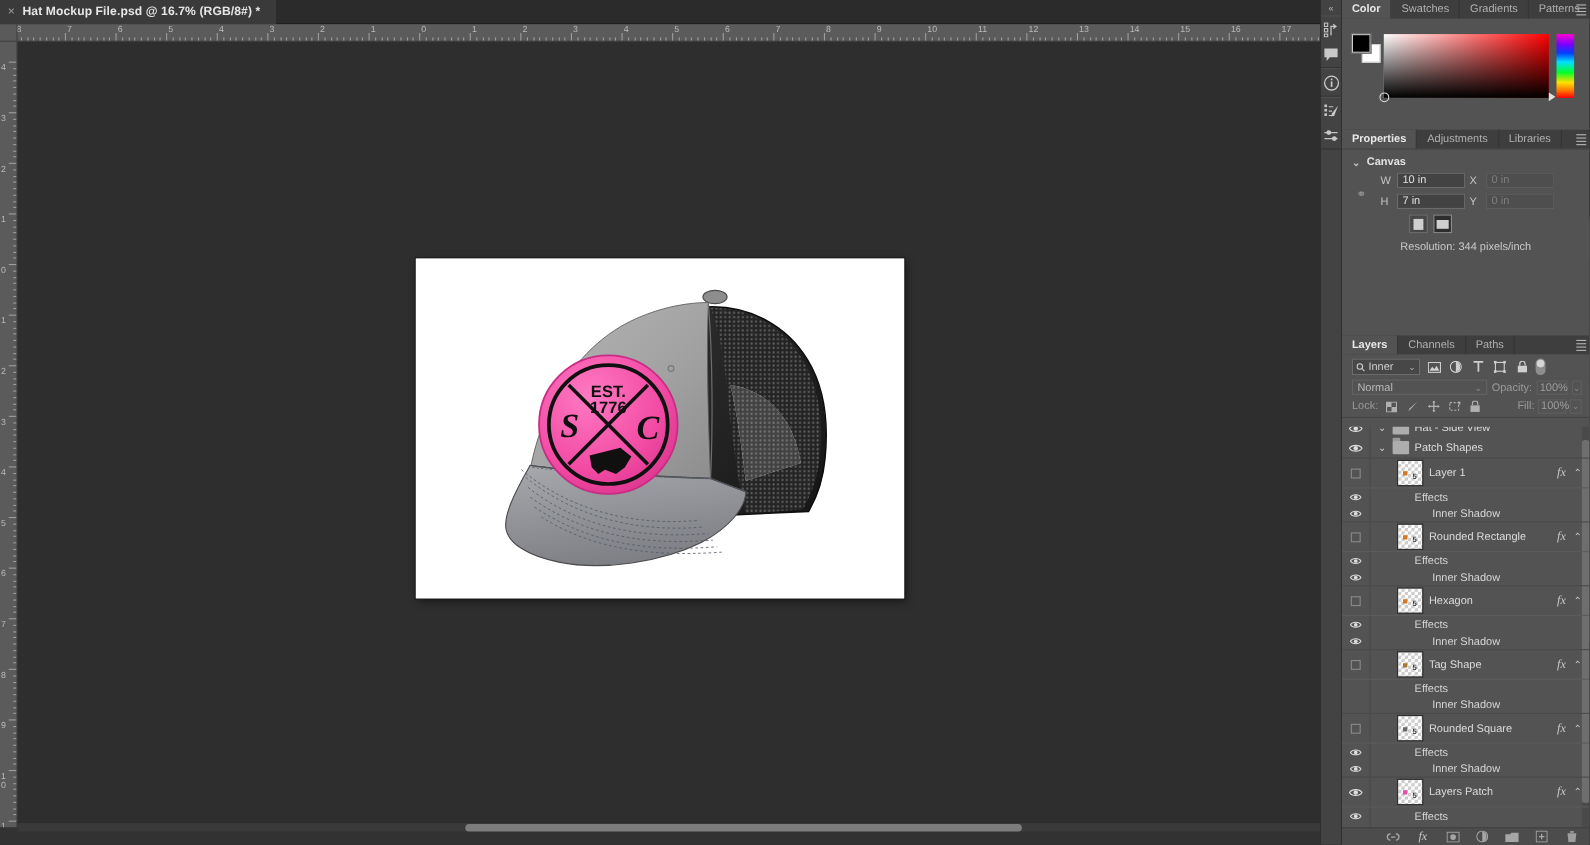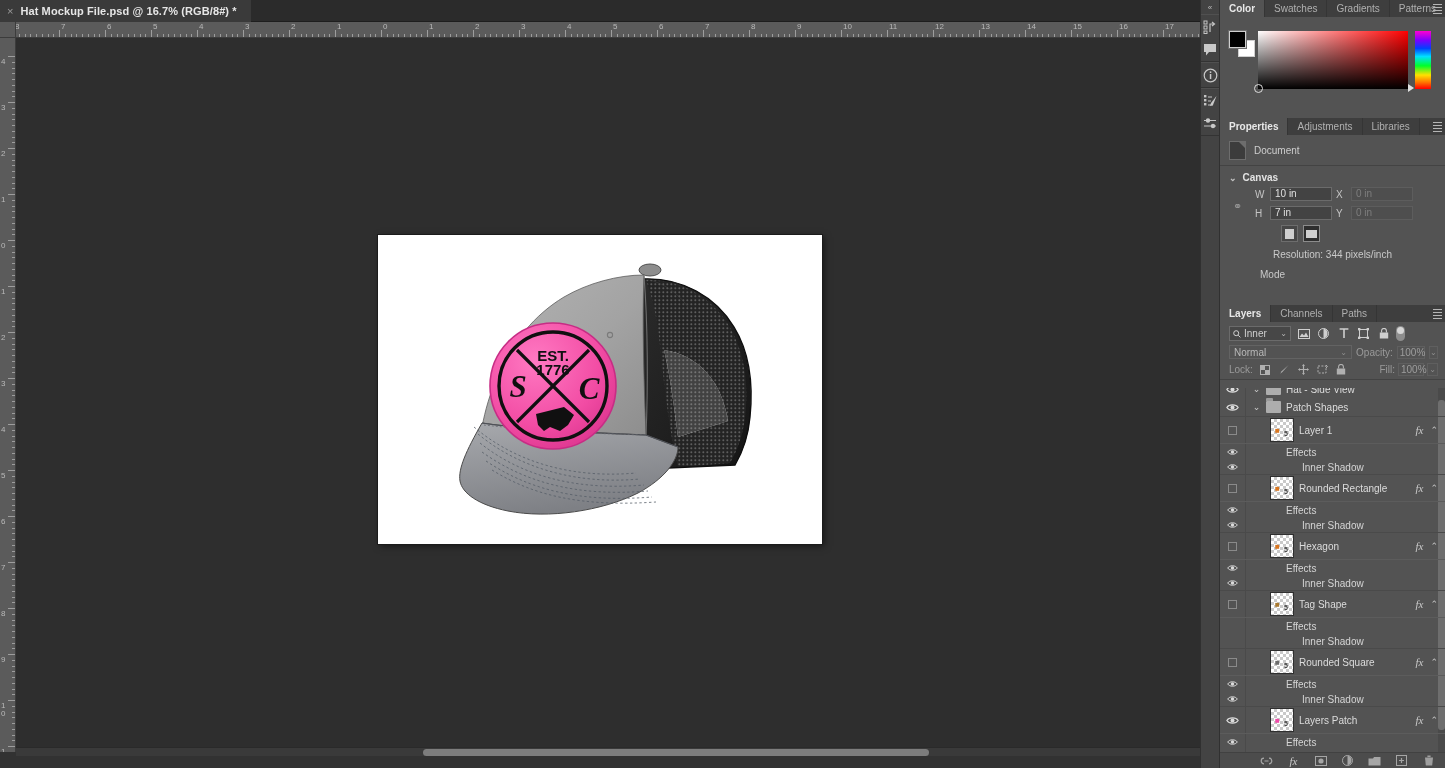--- a/index.html
+++ b/index.html
@@ -848,24 +848,20 @@
       <div class="tab">Adjustments</div>
       <div class="tab">Libraries</div>
       <div class="menu">
           <i></i>
           <i></i>
           <i></i>
           <i></i>
         </div>
     </div>
     <div class="props">
-      <div class="docrow">
-        <span class="doc-icon"></span>
-        <span class="lbl">Document</span>
-      </div>
       <div class="sect-sep"></div>
       <div class="sect-head">
         <span class="chev-d">⌄</span>
         <span>Canvas</span>
       </div>
       <div class="fields">
         <span class="linkicon">⚭</span>
         <div class="frow">
           <span class="fl">W</span>
           <span class="inp">10 in</span>
@@ -880,21 +876,20 @@
         </div>
         <div class="orient">
           <span class="obtn">
               <span class="ph"></span>
             </span>
           <span class="obtn sel land">
               <span class="ph"></span>
             </span>
         </div>
         <div class="resline">Resolution: 344 pixels/inch</div>
-        <div class="modeline">Mode</div>
       </div>
     </div>
 
     <div class="layers">
       <div class="panel-tabs">
         <div class="tab active">Layers</div>
         <div class="tab">Channels</div>
         <div class="tab">Paths</div>
         <div class="menu">
             <i></i>

